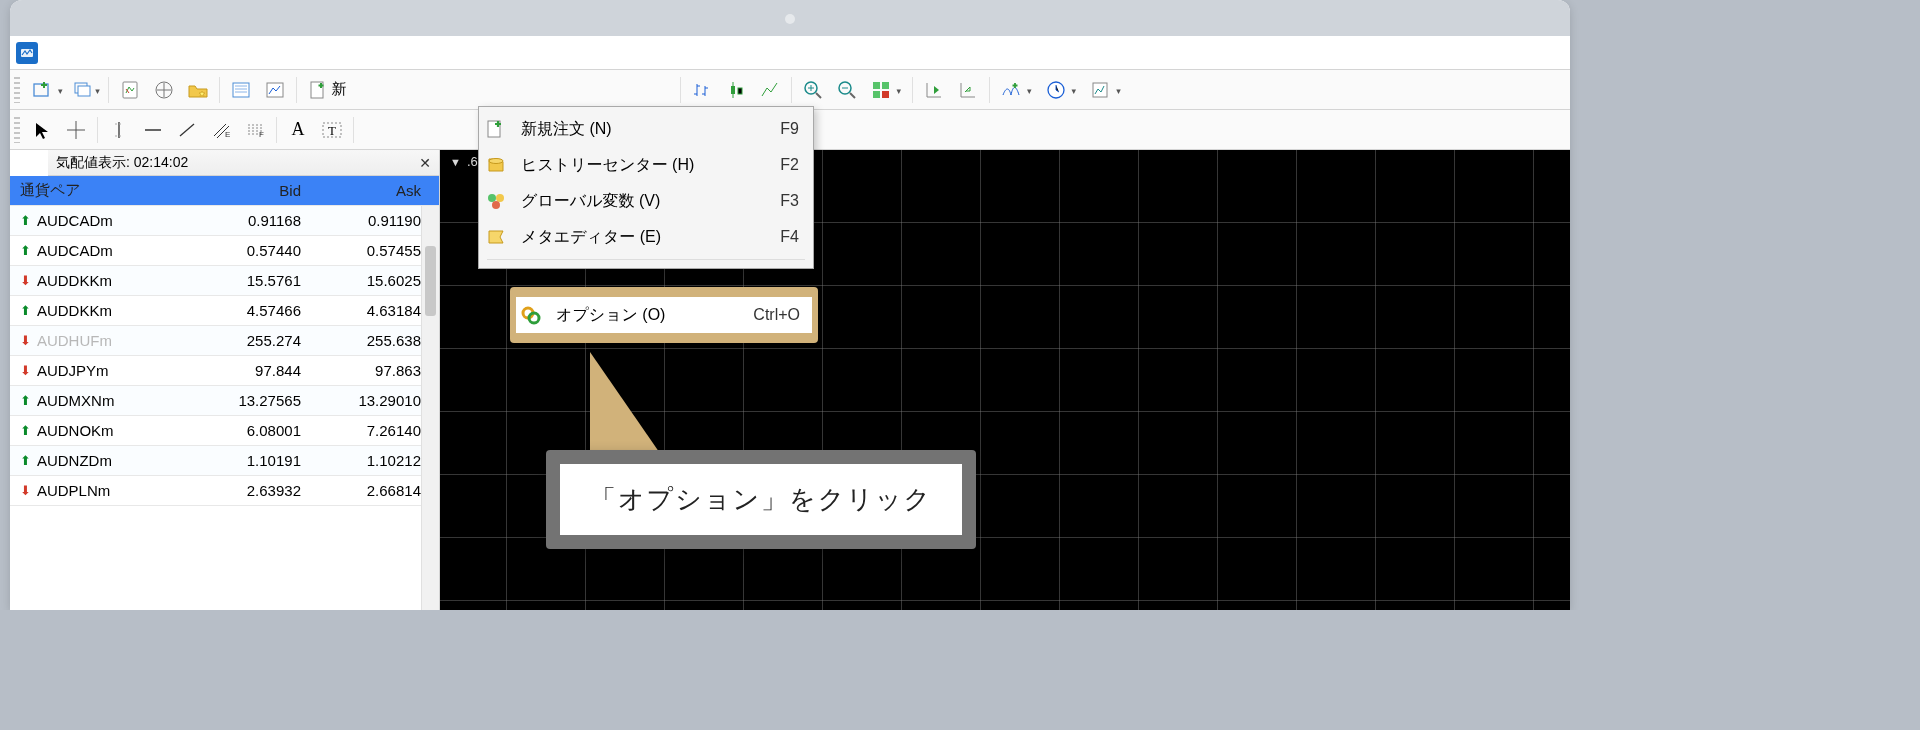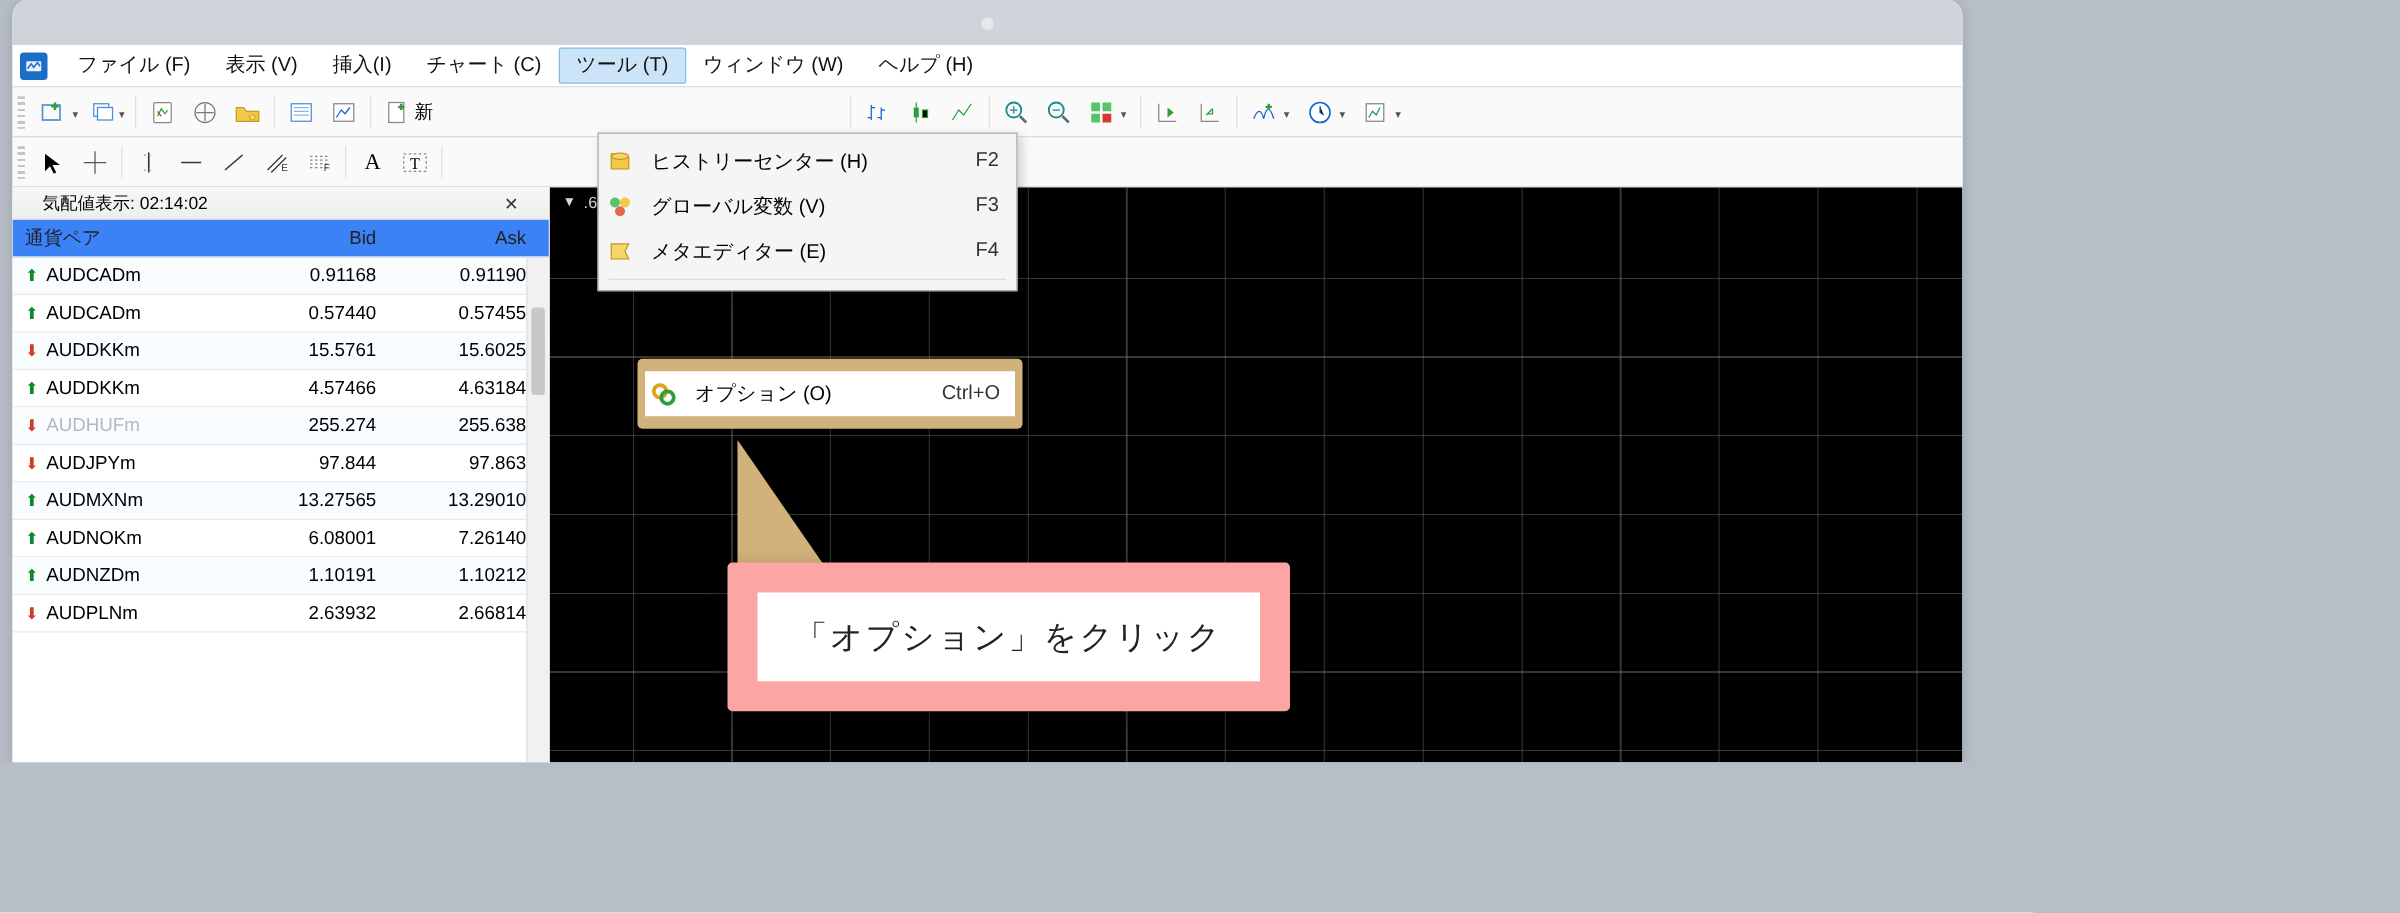--- a/index.html
+++ b/index.html
@@ -121,22 +121,23 @@
     border-right: 1px solid #d4d4d4;
     display: flex;
     flex-direction: column;
     background: #fff;
   }
   .mw-title {
     height: 26px;
     background: linear-gradient(#f7f7f7,#eee);
     border-bottom: 1px solid #d4d4d4;
     display: flex; align-items: center; justify-content: space-between;
-    padding: 0 24px;
+    padding: 0 8px;
     font-size: 14px;
+    margin-left: 38px;
   }
   .mw-close { font-size: 14px; color: #333; cursor: default; }
   .mw-head, .mw-row {
     display: grid;
     grid-template-columns: 1fr 120px 120px;
     height: 30px;
     align-items: center;
     padding: 0 8px 0 10px;
     border-bottom: 1px solid #e8e8e8;
   }
@@ -219,23 +220,23 @@
     position: absolute;
     top: 316px; left: 580px;
     width: 0; height: 0;
     border-left: 0 solid transparent;
     border-right: 76px solid transparent;
     border-bottom: 110px solid #d1b27a;
     z-index: 45;
   }
   .callout {
     position: absolute;
-    top: 414px; left: 572px;
-    background: #fca5a5;
-    padding: 24px;
+    top: 414px; left: 536px;
+    background: #737373;
+    padding: 14px;
     border-radius: 4px;
     box-shadow: 0 5px 14px rgba(0,0,0,.3);
     z-index: 46;
   }
   .callout-inner {
     background: #fff;
     padding: 18px 30px;
     font-size: 26px;
     letter-spacing: 2px;
     color: #222;
@@ -255,29 +256,20 @@
 
   <div class="app-area">
 
     <div class="menubar">
       <div class="app-icon">
         <svg width="14" height="14" viewBox="0 0 14 14">
             <rect x="1" y="3" width="12" height="8" rx="1" fill="#fff" opacity=".9"></rect>
             <path d="M2 9 L5 5 L7 8 L10 4 L12 7" stroke="#1a6ec8" stroke-width="1.2" fill="none"></path>
           </svg>
       </div>
-      <div id="menubar-items" style="display: flex;">
-          <div class="menu-item">ファイル (F)</div>
-          <div class="menu-item">表示 (V)</div>
-          <div class="menu-item">挿入(I)</div>
-          <div class="menu-item">チャート (C)</div>
-          <div class="menu-item active">ツール (T)</div>
-          <div class="menu-item">ウィンドウ (W)</div>
-          <div class="menu-item">ヘルプ (H)</div>
-        </div>
     </div>
 
     <div class="toolbar">
       <span class="grip"></span>
       <div class="tbtn wide">
         <svg width="20" height="20">
             <rect x="2" y="4" width="14" height="12" fill="none" stroke="#4c8dd6" stroke-width="1.3"></rect>
             <path d="M12 2v6M9 5h6" stroke="#2f9e3a" stroke-width="2"></path>
           </svg>
         <span class="drop"></span>
@@ -577,20 +569,30 @@
         <div class="chart-label">
           <span style="font-size:11px;">▼</span>
           <span>.634</span>
         </div>
       </div>
 
     </div>
 
     <div class="dropdown">
       <div id="dd-rows">
+          <div class="dd-row">
+            <span class="dd-icon">
+              <svg width="20" height="20">
+                <rect x="2" y="2" width="12" height="16" fill="#fff" stroke="#888"></rect>
+                <path d="M12 2v6M9 5h6" stroke="#2f9e3a" stroke-width="2.2"></path>
+              </svg>
+            </span>
+            <span>新規注文 (N)</span>
+            <span class="sc">F9</span>
+          </div>
           <div class="dd-row">
             <span class="dd-icon">
               <svg width="20" height="20">
                 <path d="M3 4h10l4 3v9H3z" fill="#f2c84b" stroke="#c79a1e"></path>
                 <ellipse cx="10" cy="6" rx="7" ry="2.5" fill="#f6d66a" stroke="#c79a1e"></ellipse>
               </svg>
             </span>
             <span>ヒストリーセンター (H)</span>
             <span class="sc">F2</span>
           </div>

